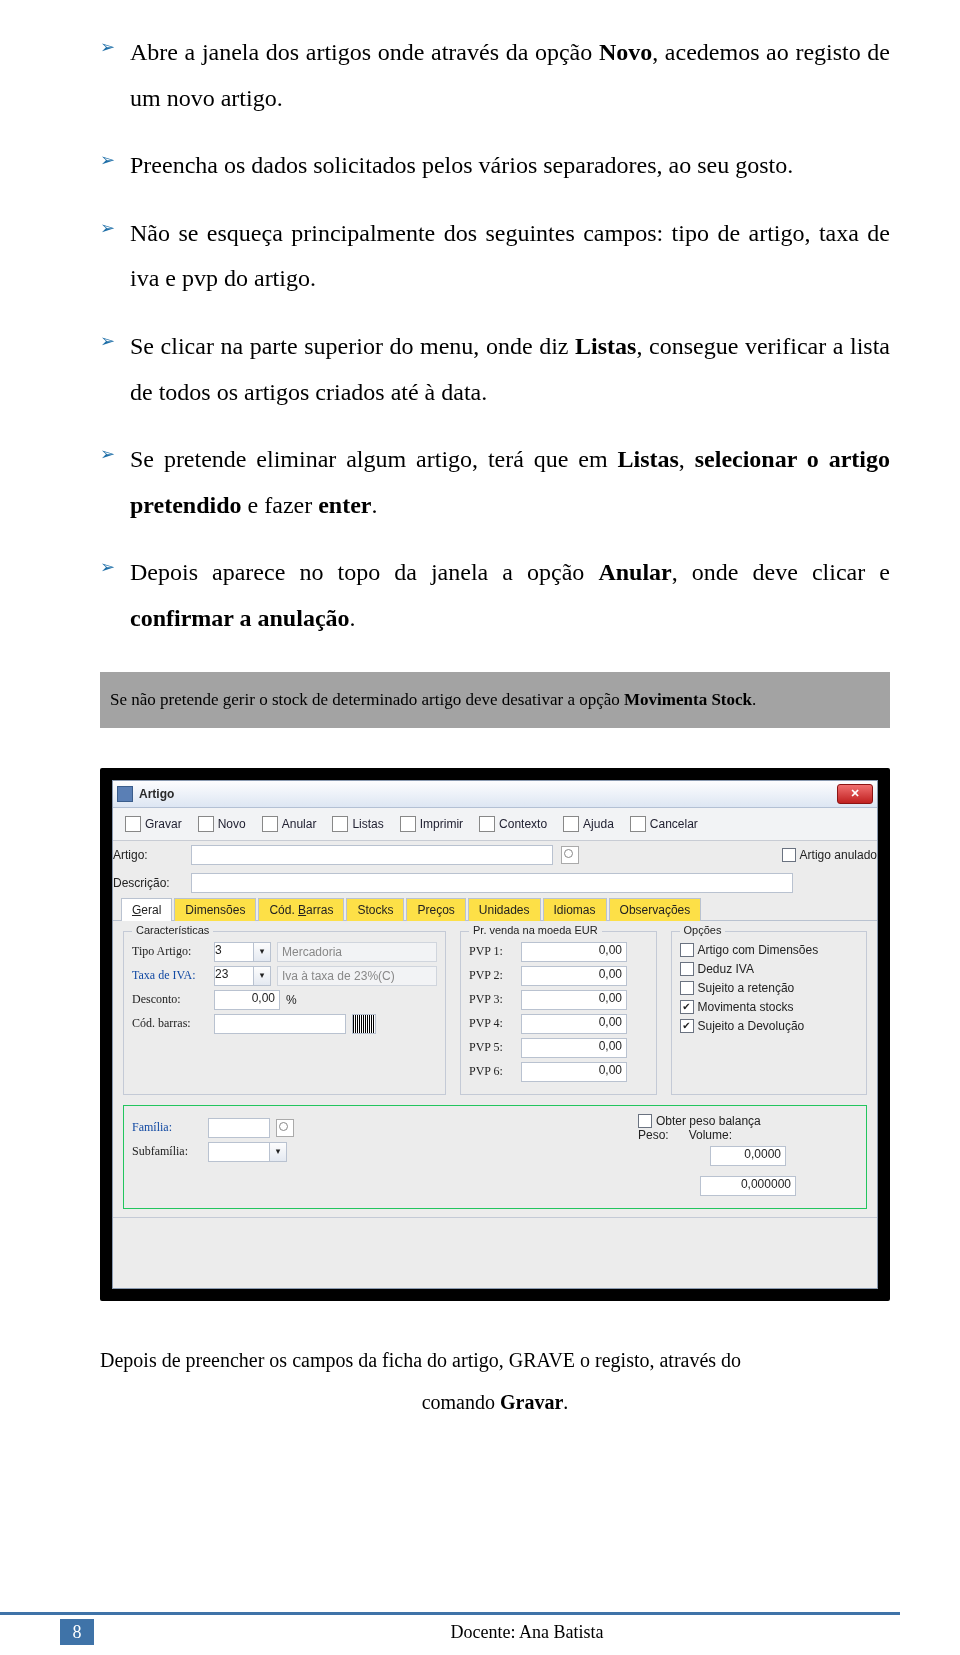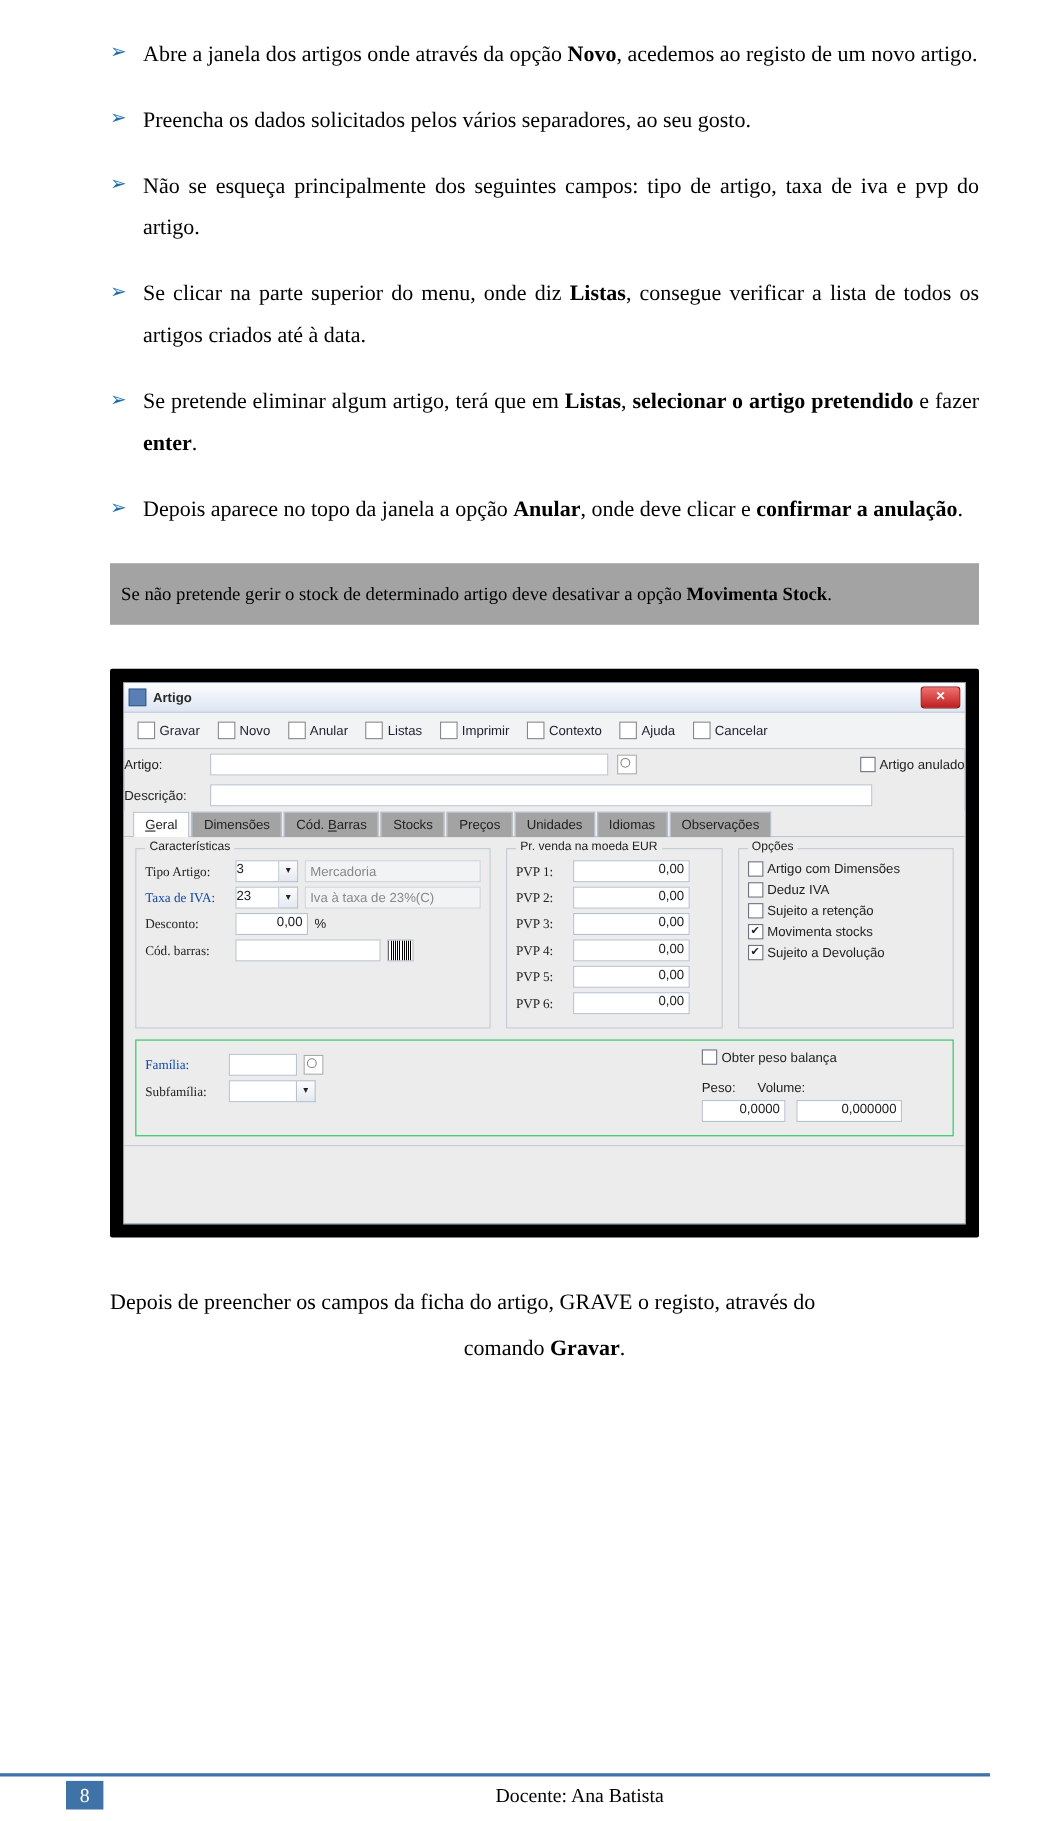--- a/index.html
+++ b/index.html
@@ -1,18 +1,18 @@
 <!DOCTYPE html>
 <html><head>
 <meta charset="utf-8">
 <style>
 html,body{margin:0;padding:0;background:#fff;font-family:"Times New Roman",serif;color:#000;}
 .page{width:960px;margin:0 auto;position:relative;min-height:1655px;box-sizing:border-box;padding:30px 70px 0 100px;}
 .bullets{margin:0 0 30px 0;padding:0;list-style:none;}
-.bullets li{position:relative;padding-left:30px;margin-bottom:22px;font-size:20px;line-height:1.9;text-align:justify;}
+.bullets li{position:relative;padding-left:30px;margin-bottom:22px;font-size:24px;line-height:1.9;text-align:justify;}
 .bullets li::before{content:"➢";position:absolute;left:0;top:0;color:#1f6fa8;font-size:18px;}
 .bold{font-weight:bold;}
 .note{background:#a3a3a3;padding:12px 10px;font-size:17px;line-height:1.9;margin-bottom:40px;text-align:justify;}
 .app-shot{background:#000;padding:12px;border-radius:2px;margin-bottom:40px;}
 .win{background:#ececec;border:1px solid #8a9ab0;font-family:Tahoma,Arial,sans-serif;font-size:12px;color:#222;}
 .titlebar{height:26px;background:linear-gradient(#fdfdfe,#dde6f3);display:flex;align-items:center;padding:0 4px;border-bottom:1px solid #b3c0d4;}
 .tb-icon{width:14px;height:14px;background:#5a7fb5;border:1px solid #3a5d8c;margin-right:6px;}
 .tb-title{flex:1;font-weight:bold;color:#2a2a2a;}
 .tb-close{width:34px;height:18px;border-radius:3px;background:linear-gradient(#f07070,#c02020);border:1px solid #8c1414;color:#fff;text-align:center;line-height:16px;font-weight:bold;font-size:11px;}
 .toolbar{height:28px;display:flex;align-items:center;gap:4px;padding:2px 6px;background:#f2f3f5;border-bottom:1px solid #c8ccd4;}
@@ -21,21 +21,21 @@
 .formrow{display:flex;align-items:center;padding:4px 0;gap:8px;}
 .lbl{width:70px;}
 .txt{background:#fff;border:1px solid #b9c2d0;height:18px;}
 .txt.big{width:360px;}
 .txt.wide{width:600px;}
 .searchico{width:16px;height:16px;border:1px solid #aaa;background:#fff;position:relative;}
 .searchico::after{content:"";position:absolute;width:7px;height:7px;border:1px solid #888;border-radius:50%;left:2px;top:2px;}
 .chk{display:flex;align-items:center;gap:4px;}
 .chk .box{width:12px;height:12px;border:1px solid #6a7280;background:#fff;display:inline-flex;align-items:center;justify-content:center;font-size:10px;line-height:10px;}
 .tabs{display:flex;gap:0;padding:0 8px;border-bottom:1px solid #b9c2d0;background:#ececec;}
-.tab{padding:4px 10px;border:1px solid #b9c2d0;border-bottom:none;background:#a3a3a3;margin-right:2px;position:relative;top:1px;}
+.tab{padding:4px 10px;border:1px solid #b9c2d0;border-bottom:none;background:#fde047;margin-right:2px;position:relative;top:1px;}
 .tab.active{background:#fff;font-weight:normal;}
 .tab u{text-decoration:underline;}
 .panel{background:#ececec;padding:10px 10px 8px 10px;}
 .cols{display:flex;gap:14px;}
 .fieldset{border:1px solid #c4cad6;padding:6px 8px 8px 8px;flex:1;position:relative;background:#ececec;}
 .fieldset .legend{position:absolute;top:-8px;left:8px;background:#ececec;padding:0 4px;font-size:11px;}
 .frow{display:flex;align-items:center;gap:6px;margin:4px 0;}
 .flbl{width:76px;font-family:Liberation Serif, serif;}
 .flbl.blue{color:#1149a3;}
 .sel{display:flex;align-items:center;}
@@ -246,25 +246,25 @@
                   <span class="txt" style="width:60px"></span>
                   <span class="drop">▾</span>
                 </span>
               </div>
         </div>
         <div class="right">
           <div class="chk">
                 <span class="box"></span>
                 <span>Obter peso balança</span>
               </div>
-          <div class="frow" style="gap:20px;margin-top:14px;">
+          <div class="frow" style="gap:20px;margin-top:0;">
             <span>Peso:</span>
             <span>Volume:</span>
           </div>
-          <div class="frow" style="gap:10px;">
+          <div class="frow" style="gap:10px;flex-direction:column;">
             <span class="txt small" style="text-align:right;padding-right:4px;">0,0000</span>
             <span class="txt small" style="width:90px;text-align:right;padding-right:4px;">0,000000</span>
           </div>
         </div>
       </div>
     </div>
     <div class="bottom-pad"></div>
   </div>
 </div>
 

